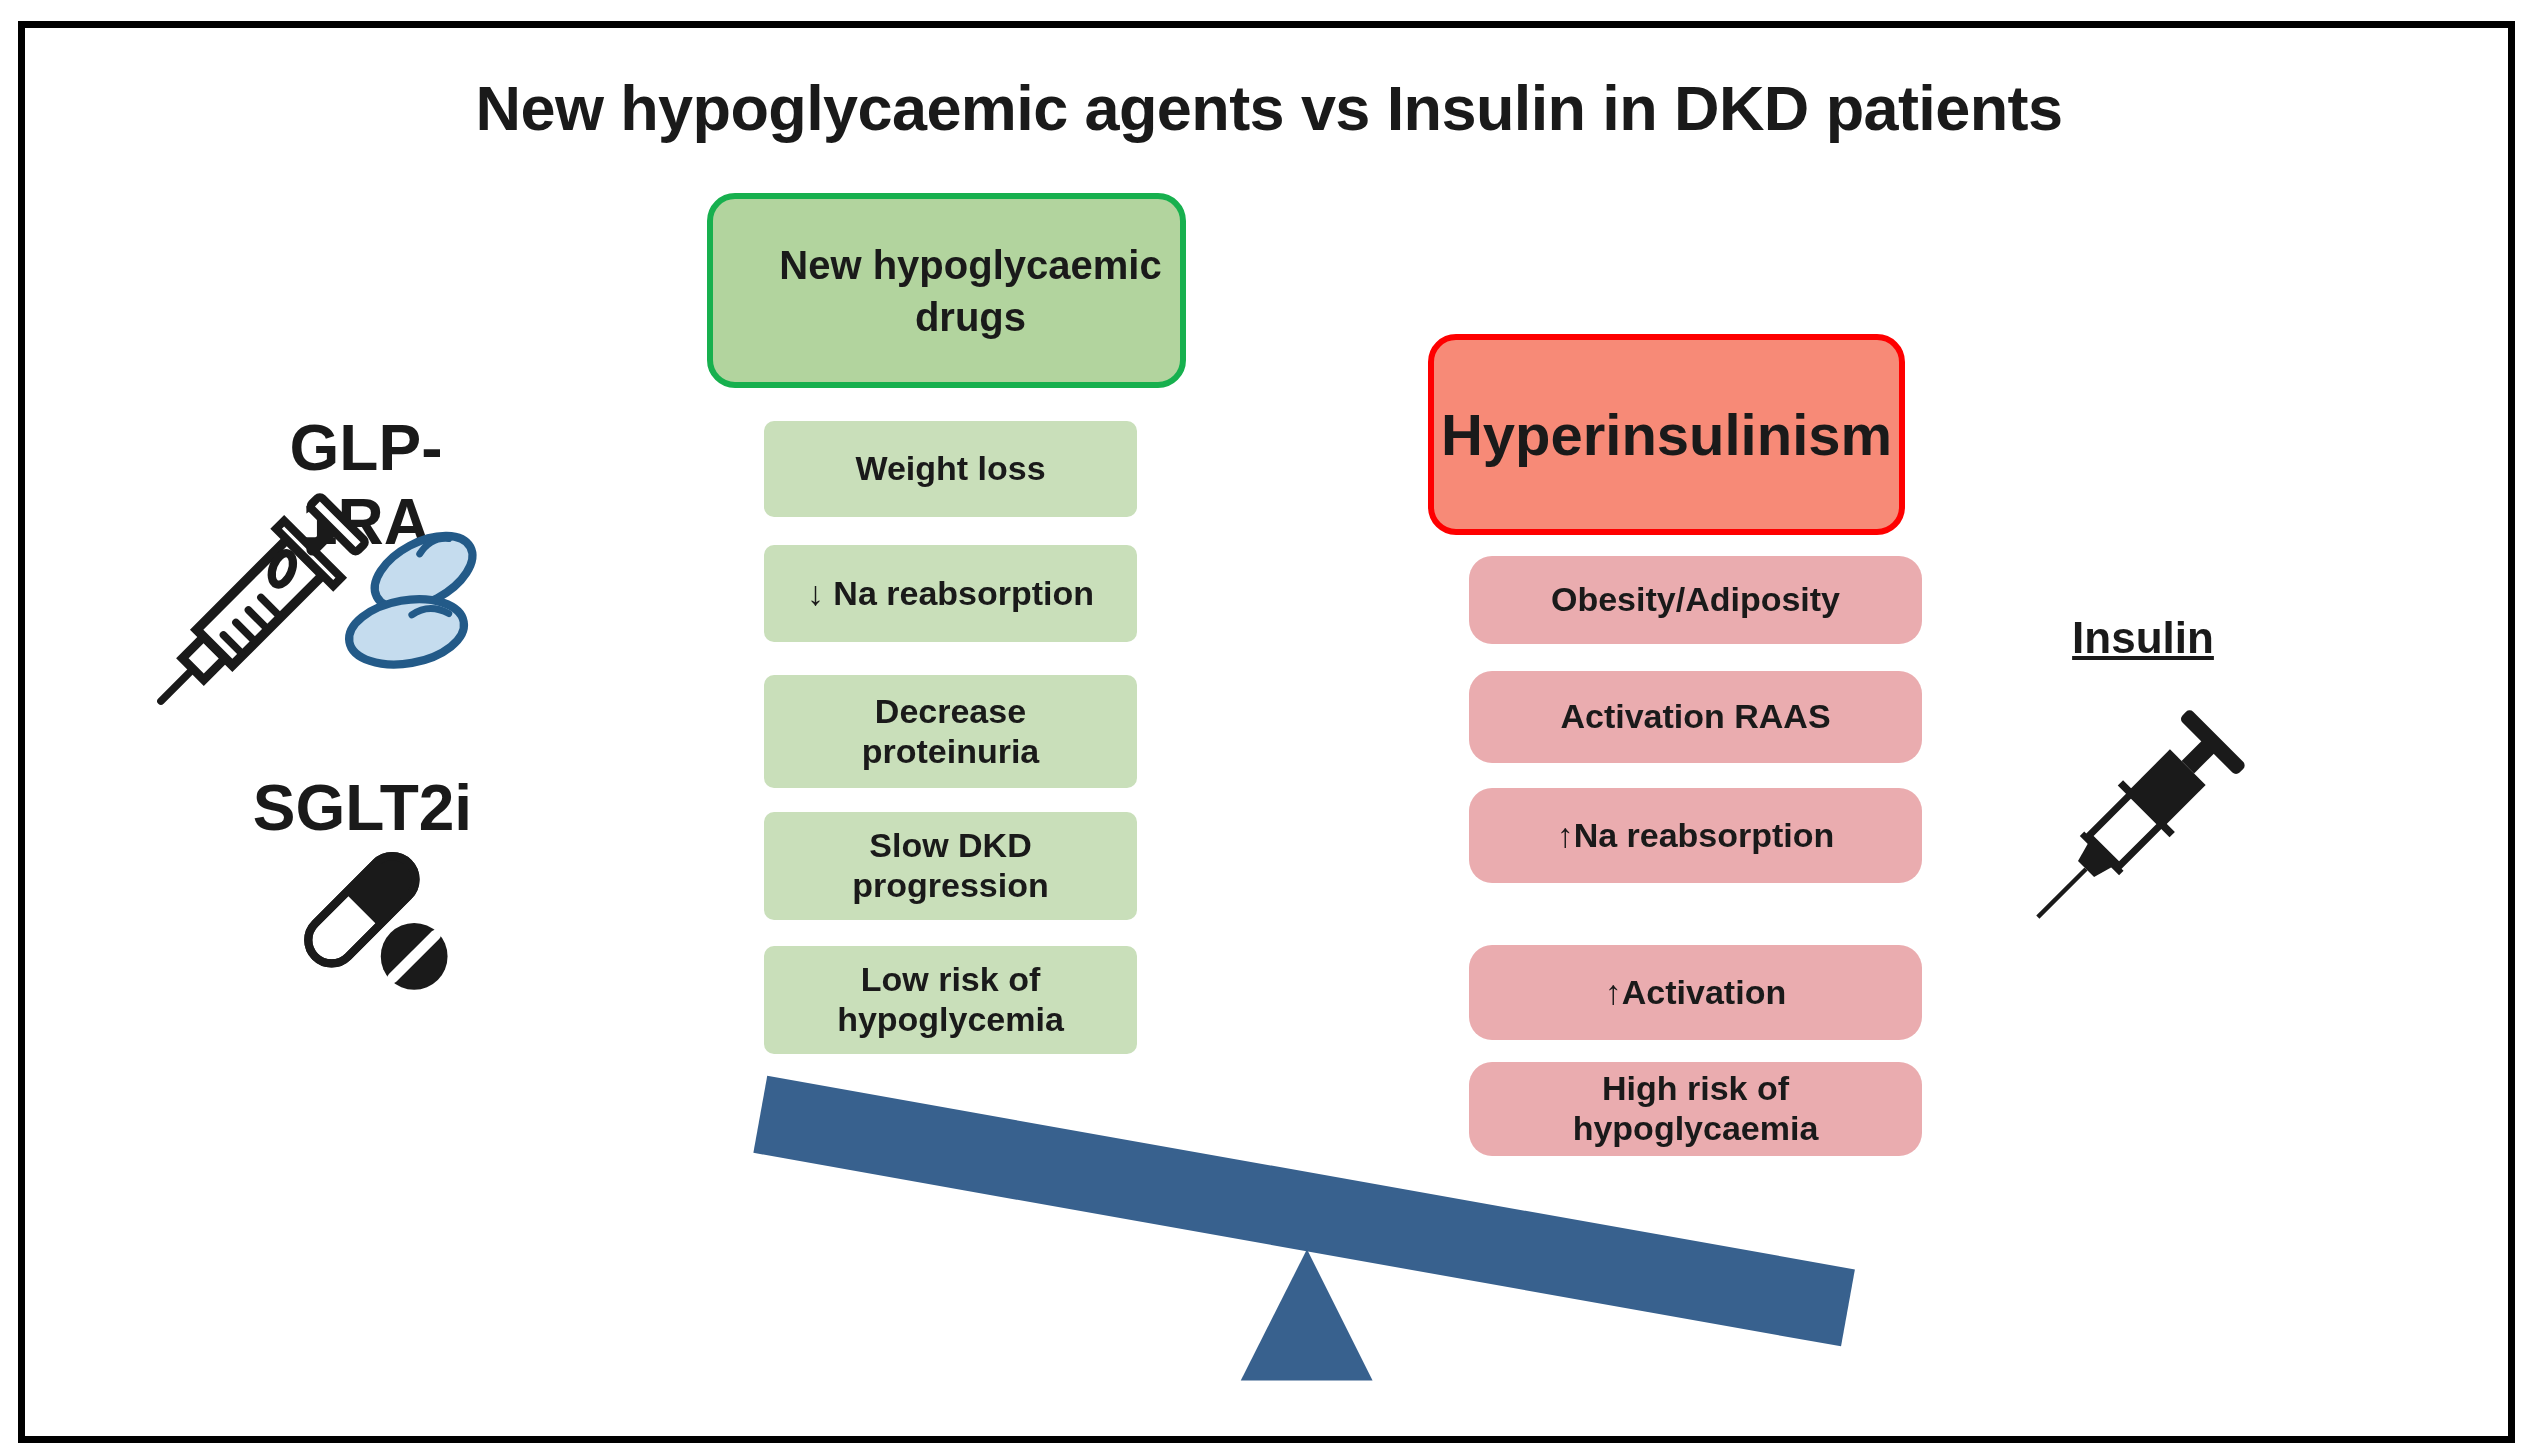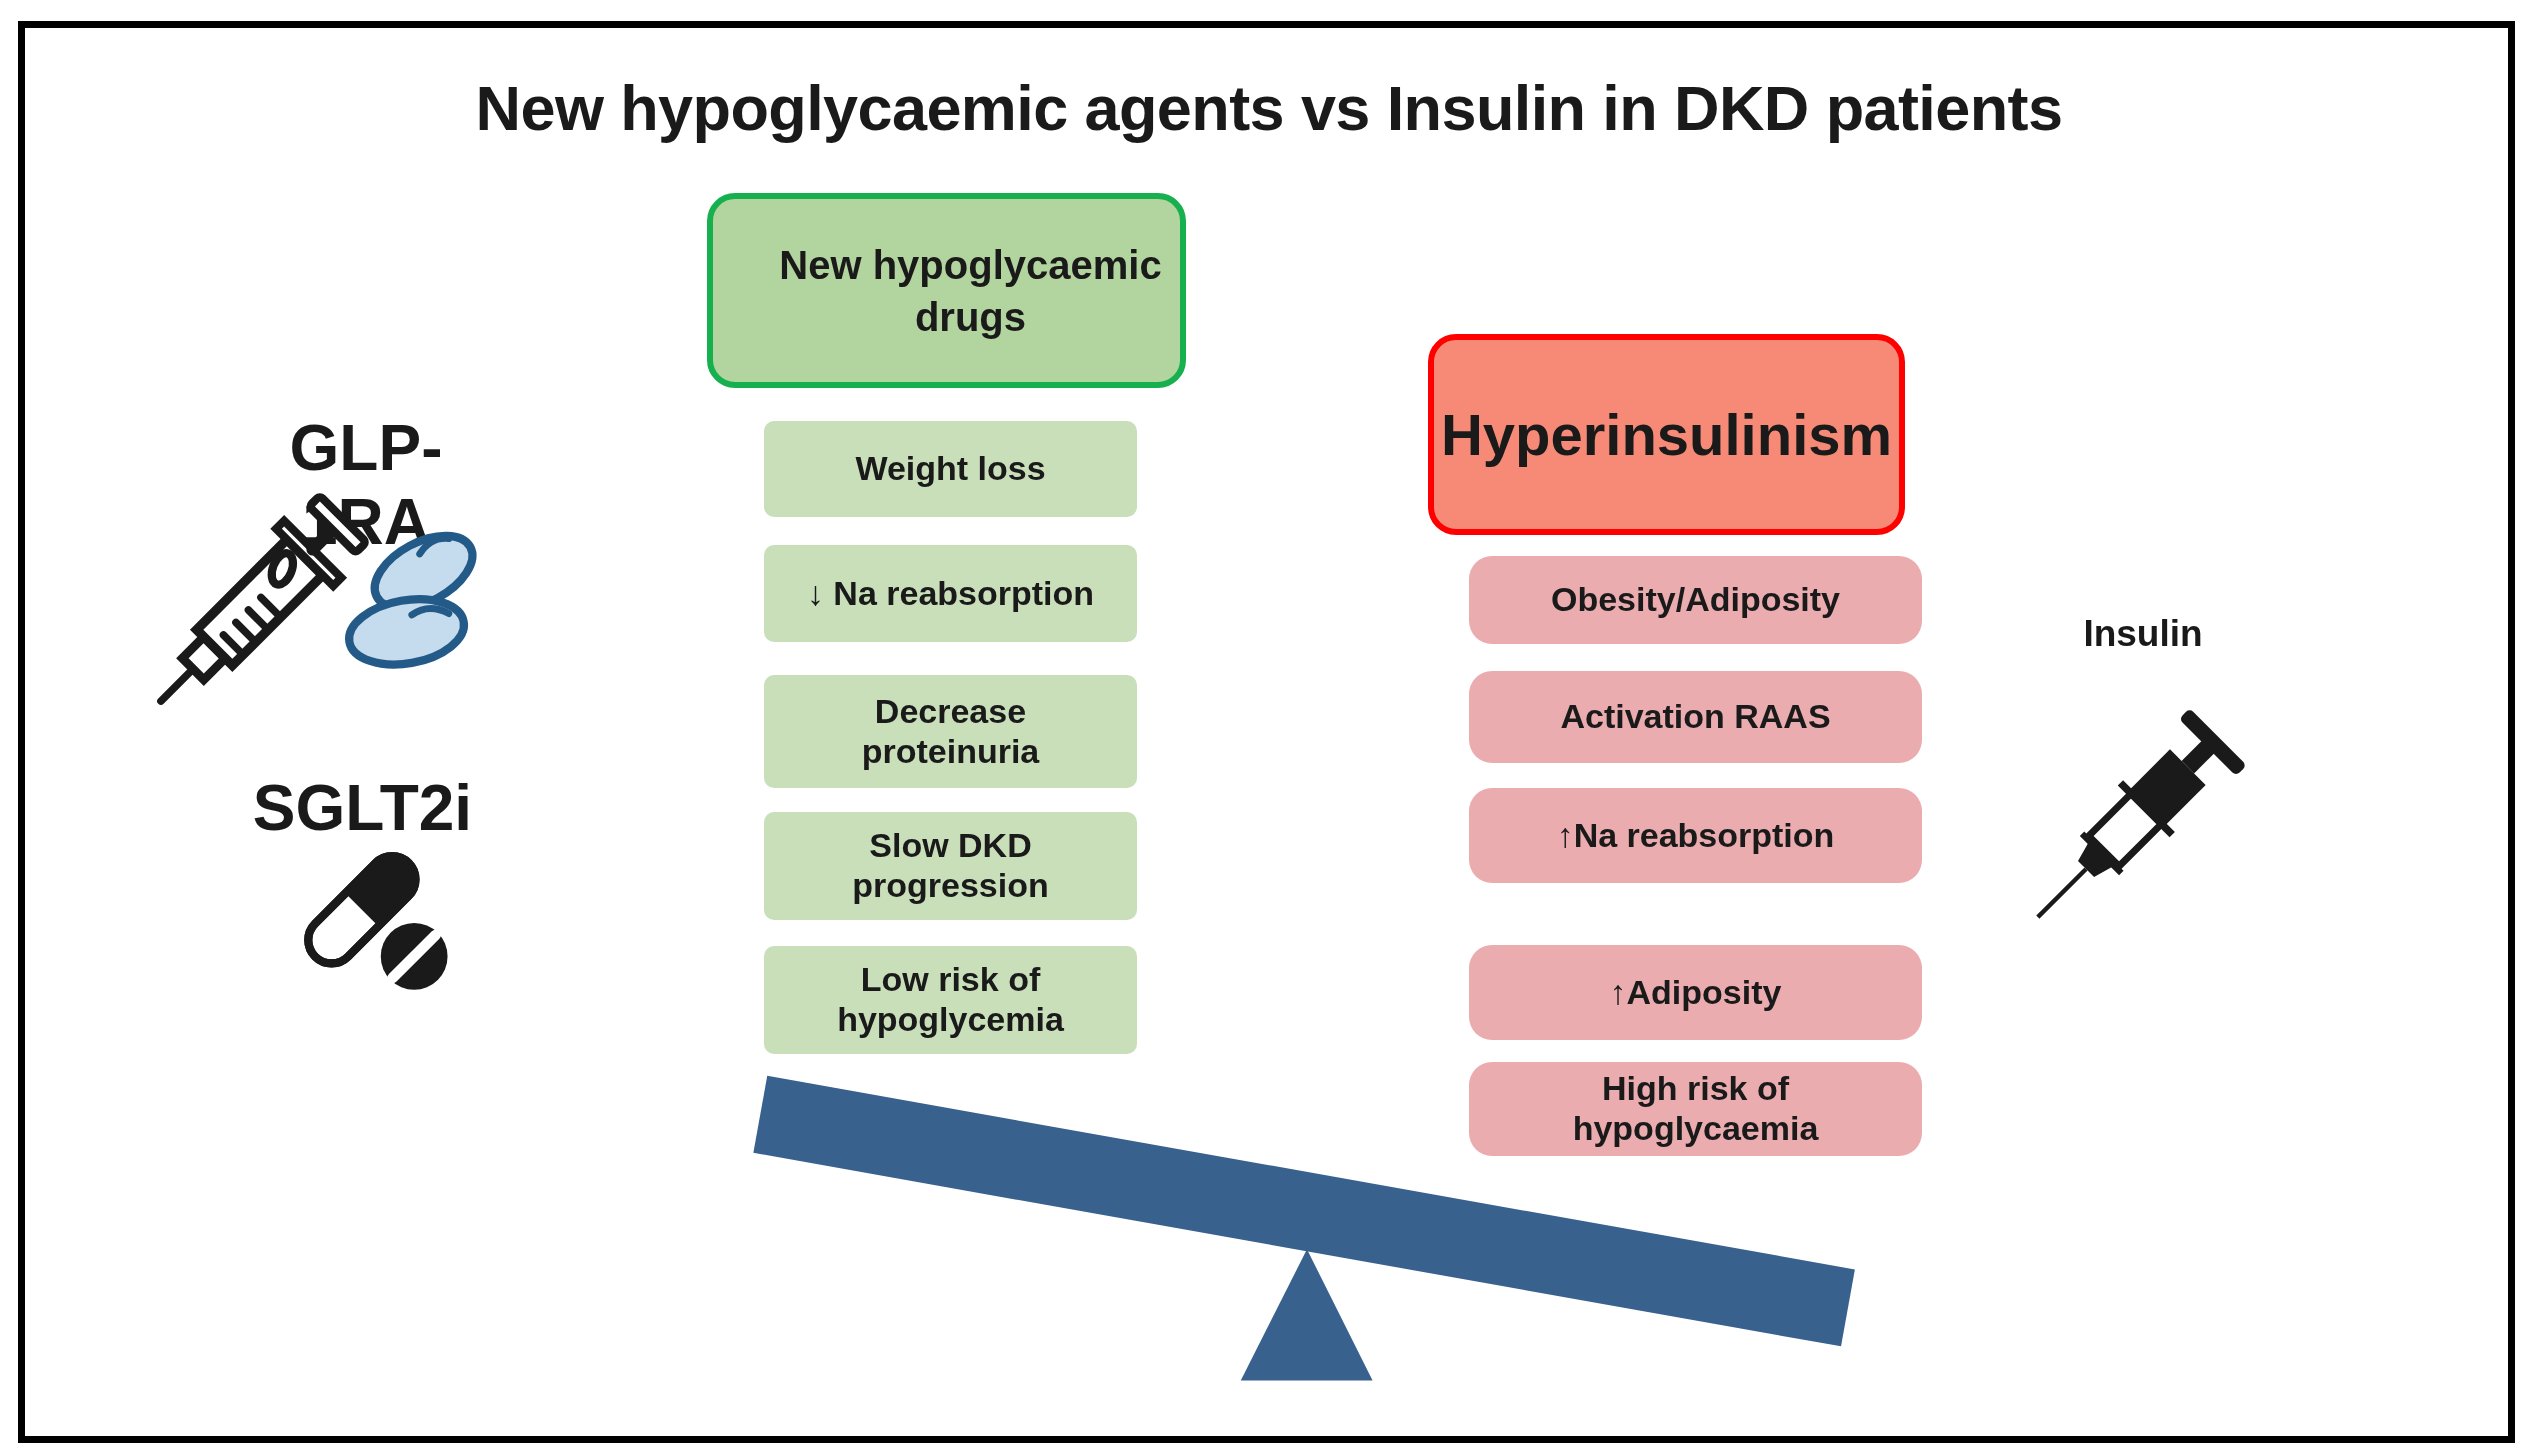--- a/index.html
+++ b/index.html
@@ -47,27 +47,27 @@
 proteinuria</div>
   <div class="box green-item" style="top:801px;height:108px;">Slow DKD
 progression</div>
   <div class="box green-item" style="top:935px;height:108px;">Low risk of
 hypoglycemia</div>
 
   <div class="box red-header">Hyperinsulinism</div>
   <div class="box pink-item" style="top:545px;height:88px;">Obesity/Adiposity</div>
   <div class="box pink-item" style="top:777px;height:95px;">↑Na reabsorption</div>
   <div class="box pink-item" style="top:660px;height:92px;">Activation RAAS</div>
-  <div class="box pink-item" style="top:934px;height:95px;">↑Adiposity</div>
+  <div class="box pink-item" style="top:934px;height:95px;">↑Activation</div>
   <div class="box pink-item" style="top:1051px;height:94px;">High risk of
 hypoglycaemia</div>
 
   <div class="drug-label" style="left:251px;top:400px;width:230px;">GLP-1RA</div>
   <div class="drug-label" style="left:249px;top:760px;width:227px;">SGLT2i</div>
-  <div class="drug-label" style="left:2036px;top:602px;width:214px;font-size:37px;">Insulin</div>
+  <div class="drug-label" style="left:2036px;top:602px;width:214px;font-size:44px;text-decoration:underline;">Insulin</div>
 
   <svg style="left:113px;top:435px;" width="303" height="303" viewBox="0 0 480 480">
     <g transform="rotate(-45 240 240)" fill="none" stroke="#1a1a1a" stroke-linecap="round">
       <line x1="8" y1="240" x2="80" y2="240" stroke-width="12"></line>
       <rect x="80" y="216" width="48" height="48" stroke-width="14" fill="#fff"></rect>
       <rect x="128" y="200" width="202" height="80" stroke-width="15" fill="#fff"></rect>
       <line x1="152" y1="276" x2="152" y2="236" stroke-width="12"></line>
       <line x1="180" y1="276" x2="180" y2="236" stroke-width="12"></line>
       <line x1="208" y1="276" x2="208" y2="236" stroke-width="12"></line>
       <line x1="236" y1="276" x2="236" y2="236" stroke-width="12"></line>

